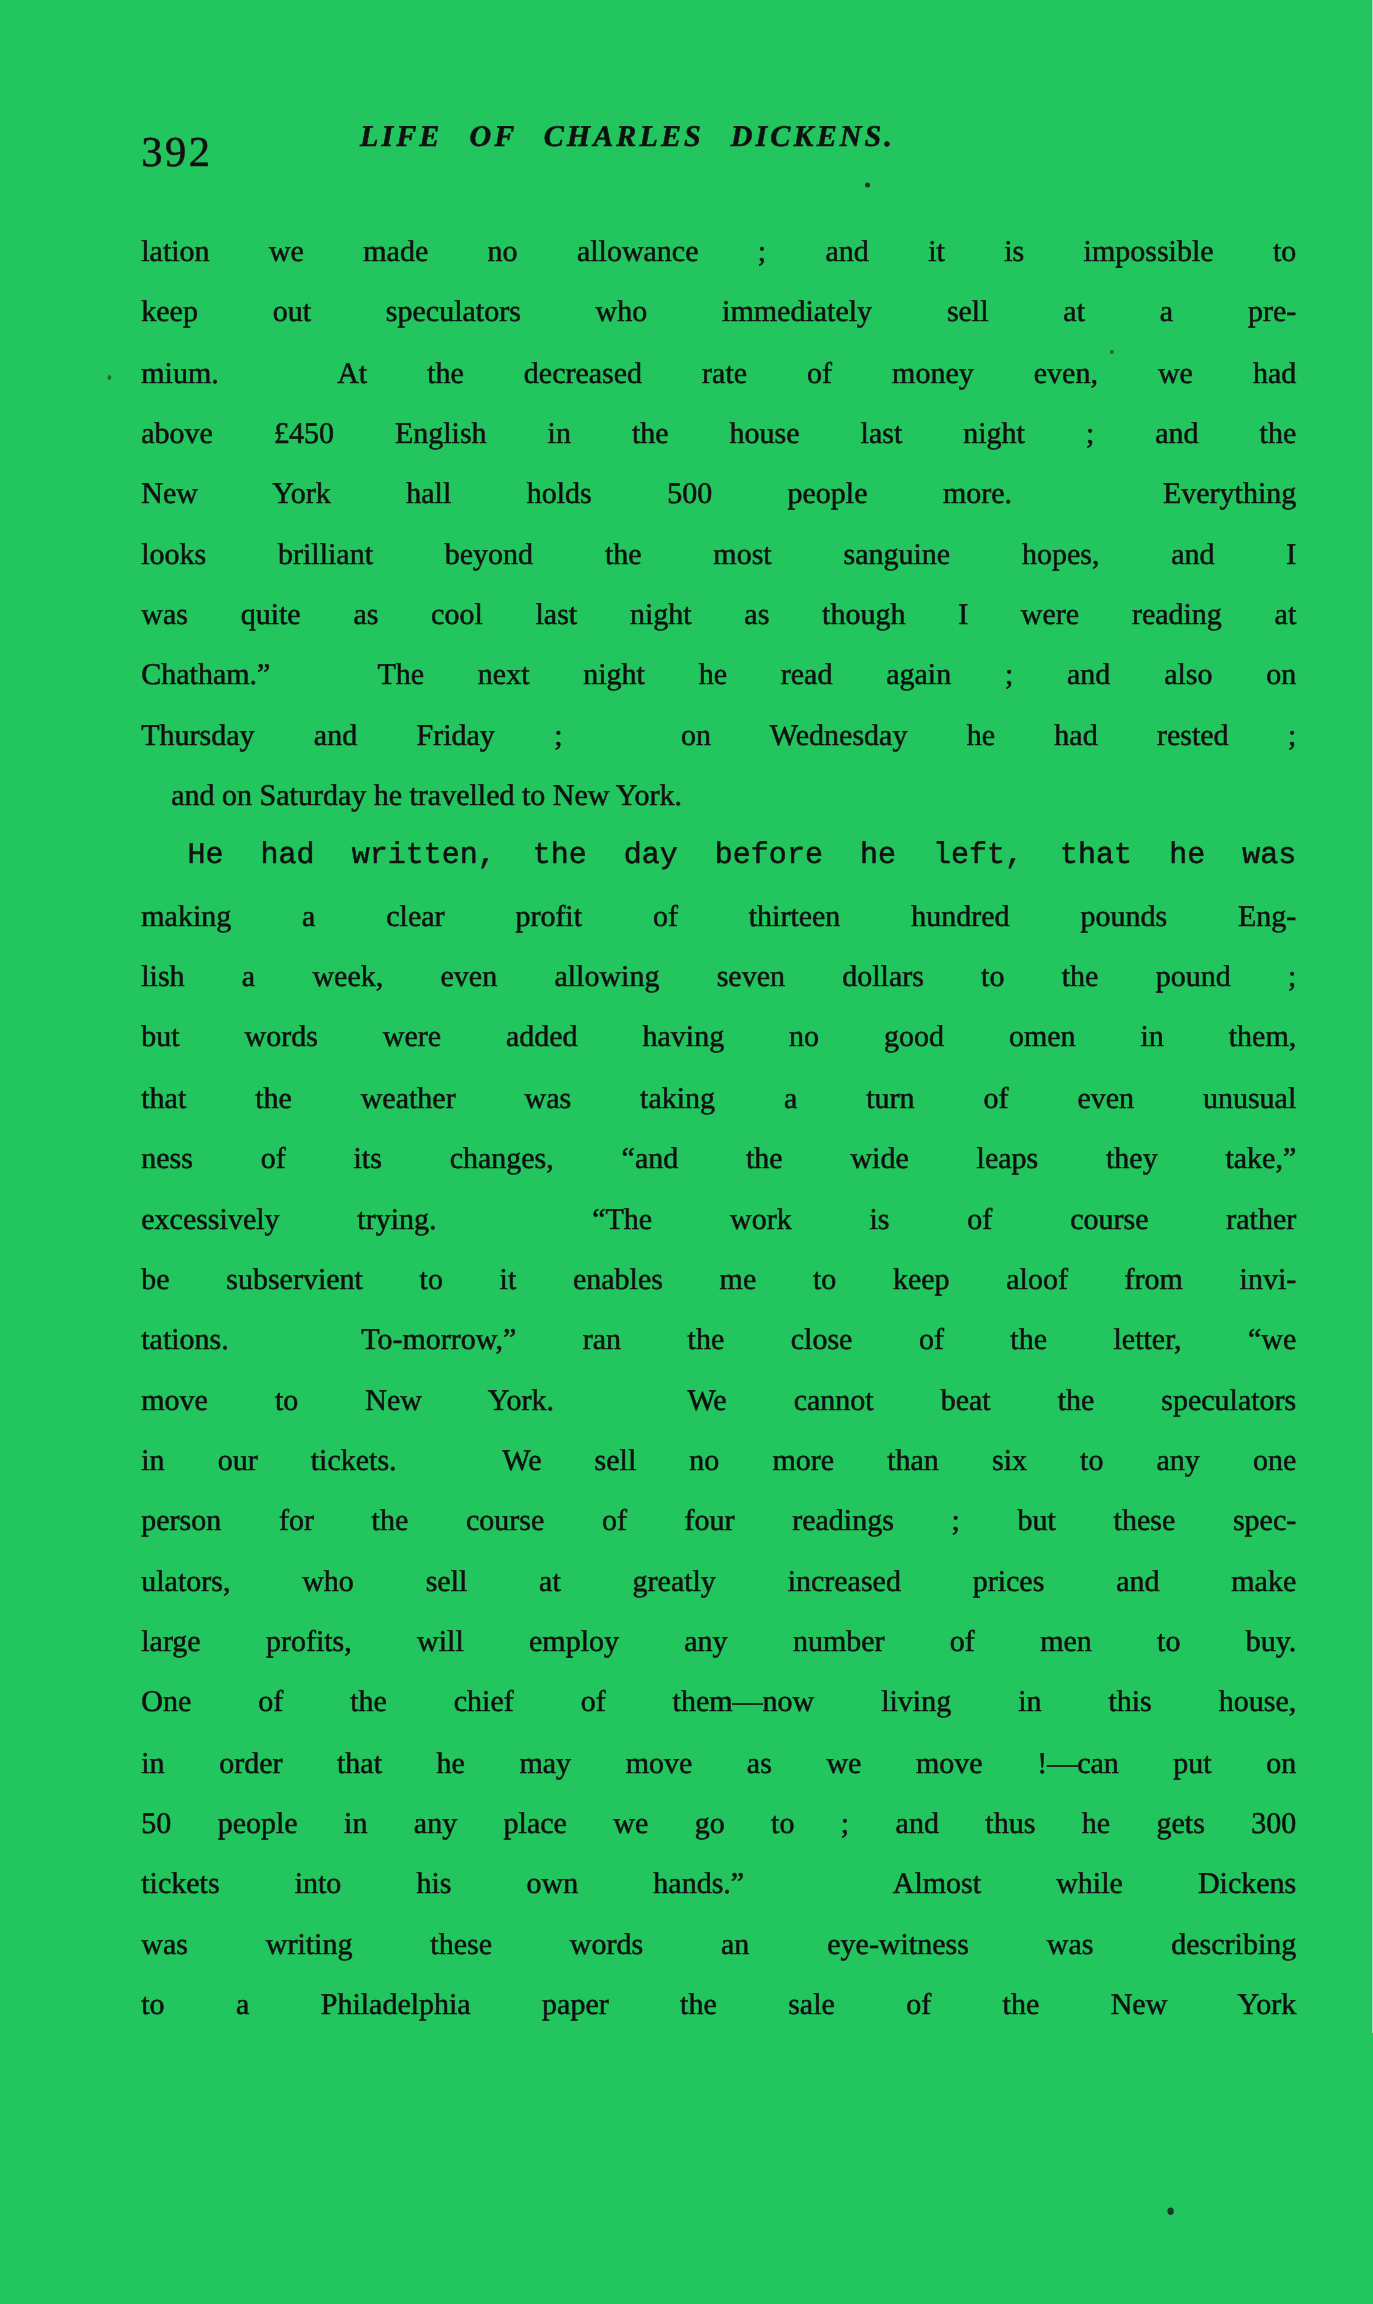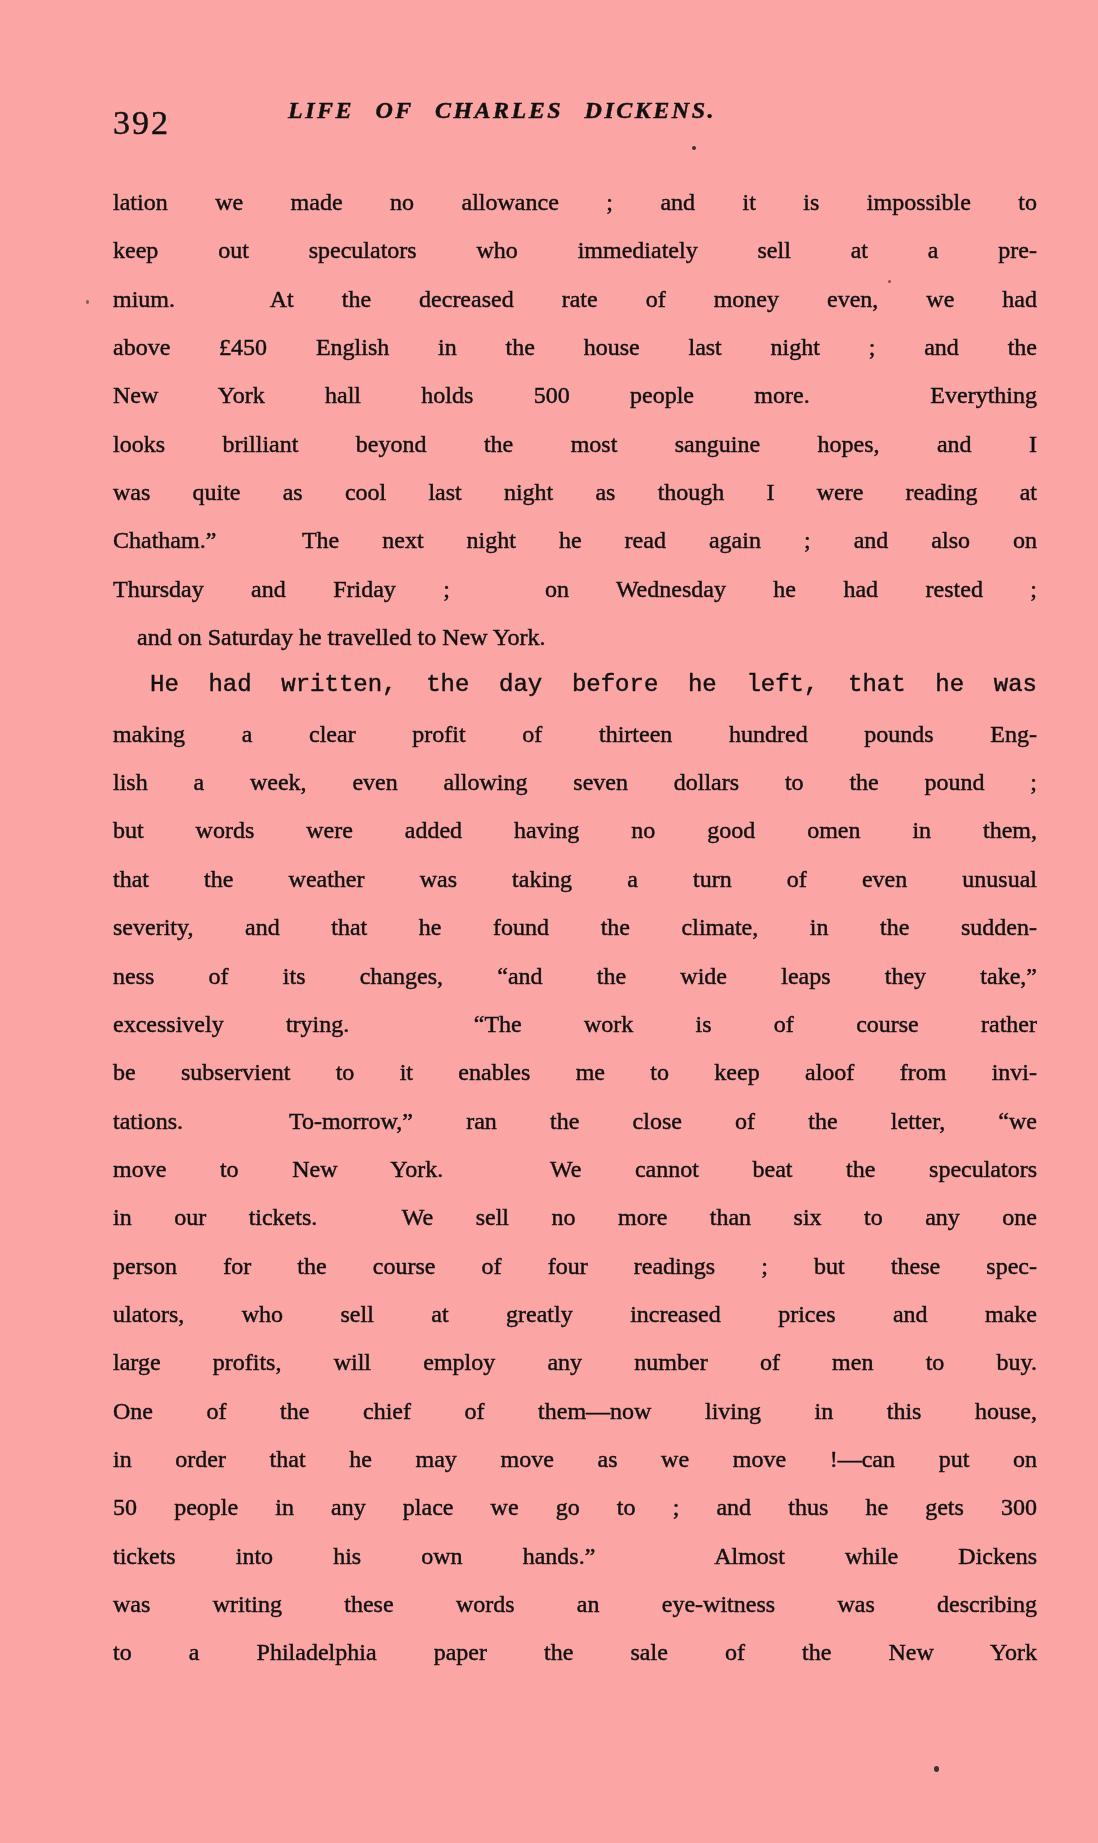--- a/index.html
+++ b/index.html
@@ -4,21 +4,21 @@
 <style>
   html, body {
     margin: 0;
     padding: 0;
     background: #ffffff;
   }
   .page {
     position: relative;
     width: 1098px;
     height: 1843px;
-    background: #fca5a5;
+    background: #22c55e;
     color: #101010;
     font-family: "Liberation Serif", serif;
     overflow: hidden;
     -webkit-text-stroke: 0.45px #151515;
   }
   .page-header {
     position: absolute;
     top: 0;
     left: 0;
     width: 100%;
@@ -96,21 +96,20 @@
     <div class="text-line">looks brilliant beyond the most sanguine hopes, and I</div>
     <div class="text-line">was quite as cool last night as though I were reading at</div>
     <div class="text-line">Chatham.”&nbsp; The next night he read again ; and also on</div>
     <div class="text-line">Thursday and Friday ;&nbsp; on Wednesday he had rested ;</div>
     <div class="text-line para-end">and on Saturday he travelled to New York.</div>
     <div class="text-line para-indent">He had written, the day before he left, that he was</div>
     <div class="text-line">making a clear profit of thirteen hundred pounds Eng-</div>
     <div class="text-line">lish a week, even allowing seven dollars to the pound ;</div>
     <div class="text-line">but words were added having no good omen in them,</div>
     <div class="text-line">that the weather was taking a turn of even unusual</div>
-    <div class="text-line">severity, and that he found the climate, in the sudden-</div>
     <div class="text-line">ness of its changes, “and the wide leaps they take,”</div>
     <div class="text-line">excessively trying.&nbsp; “The work is of course rather</div>
     <div class="text-line">be subservient to it enables me to keep aloof from invi-</div>
     <div class="text-line">tations.&nbsp; To-morrow,” ran the close of the letter, “we</div>
     <div class="text-line">move to New York.&nbsp; We cannot beat the speculators</div>
     <div class="text-line">in our tickets.&nbsp; We sell no more than six to any one</div>
     <div class="text-line">person for the course of four readings ; but these spec-</div>
     <div class="text-line">ulators, who sell at greatly increased prices and make</div>
     <div class="text-line">large profits, will employ any number of men to buy.</div>
     <div class="text-line">One of the chief of them—now living in this house,</div>

